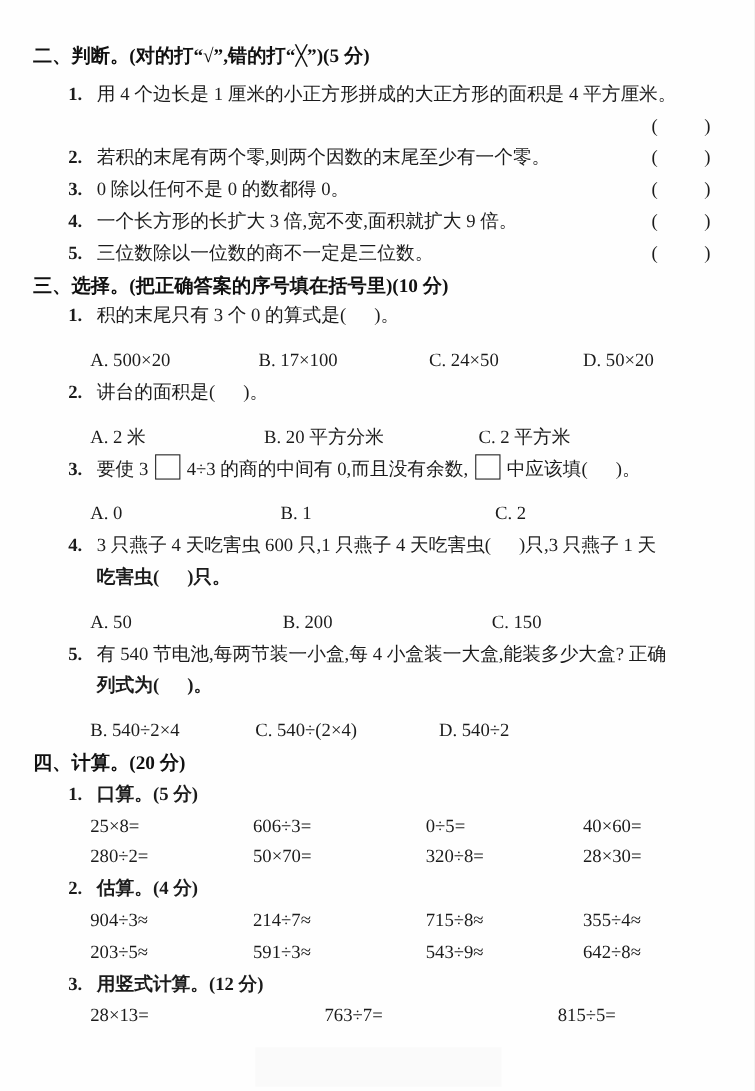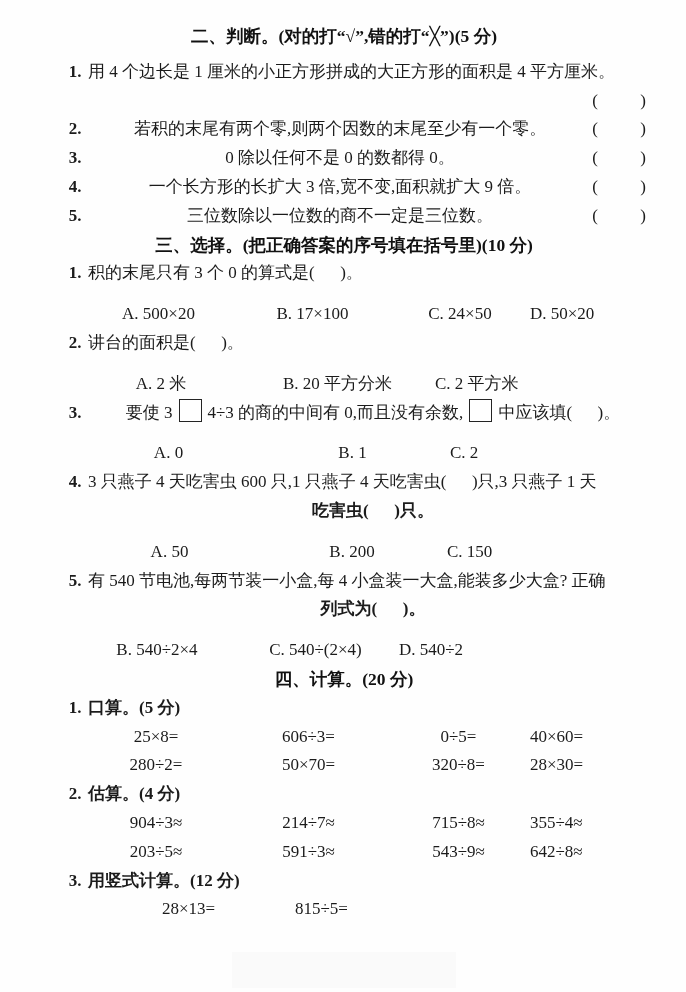--- a/index.html
+++ b/index.html
@@ -1,20 +1,20 @@
 <!DOCTYPE html>
 <html><head>
 <meta charset="utf-8">
 <style>
   html,body{margin:0;padding:0;background:#e9e9e9;}
   .page{
     position:relative;width:686px;height:992px;background:#fefefe;overflow:hidden;
     font-family:"Liberation Serif","DejaVu Serif",serif;color:#1b1b1b;font-size:17px;
   }
-  .content{position:absolute;left:30px;top:22px;width:628px;text-align:center;}
+  .content{position:absolute;left:30px;top:36px;width:628px;}
   .line{height:28.8px;line-height:28.8px;white-space:nowrap;}
   .pre{white-space:pre;}
   .sec-title{font-weight:bold;font-size:17.5px;color:#111;}
   .gap-after{margin-bottom:7px;}
   .item{display:flex;padding-left:32px;}
   .num{font-weight:bold;flex:0 0 26px;width:26px;}
   .grow{flex:1 1 auto;}
   .jrow{padding-right:12px;}
   .bracket-line{display:flex;justify-content:flex-end;padding-right:12px;}
   .opts{display:flex;padding-left:52px;margin-top:12px;}
@@ -167,19 +167,20 @@
       <span class="pre" style="width:143px">543÷9≈</span>
       <span class="pre">642÷8≈</span>
     </div>
 
     <div class="line sub">
       <span class="num">3.</span>
       <span class="pre">用竖式计算。(12 分)</span>
     </div>
     <div class="line calc">
       <span class="pre" style="width:213px">28×13=</span>
+      <span class="pre" style="width:212px">763÷7=</span>
       <span class="pre">815÷5=</span>
     </div>
 
   </div>
 
   <div class="artifact"></div>
 </div>
 
 </body></html>

